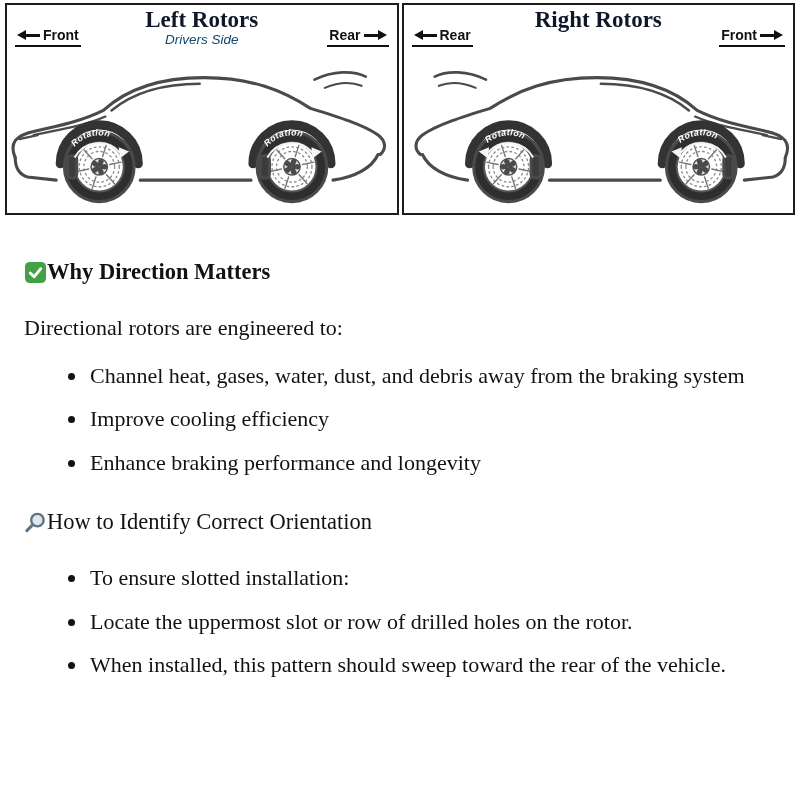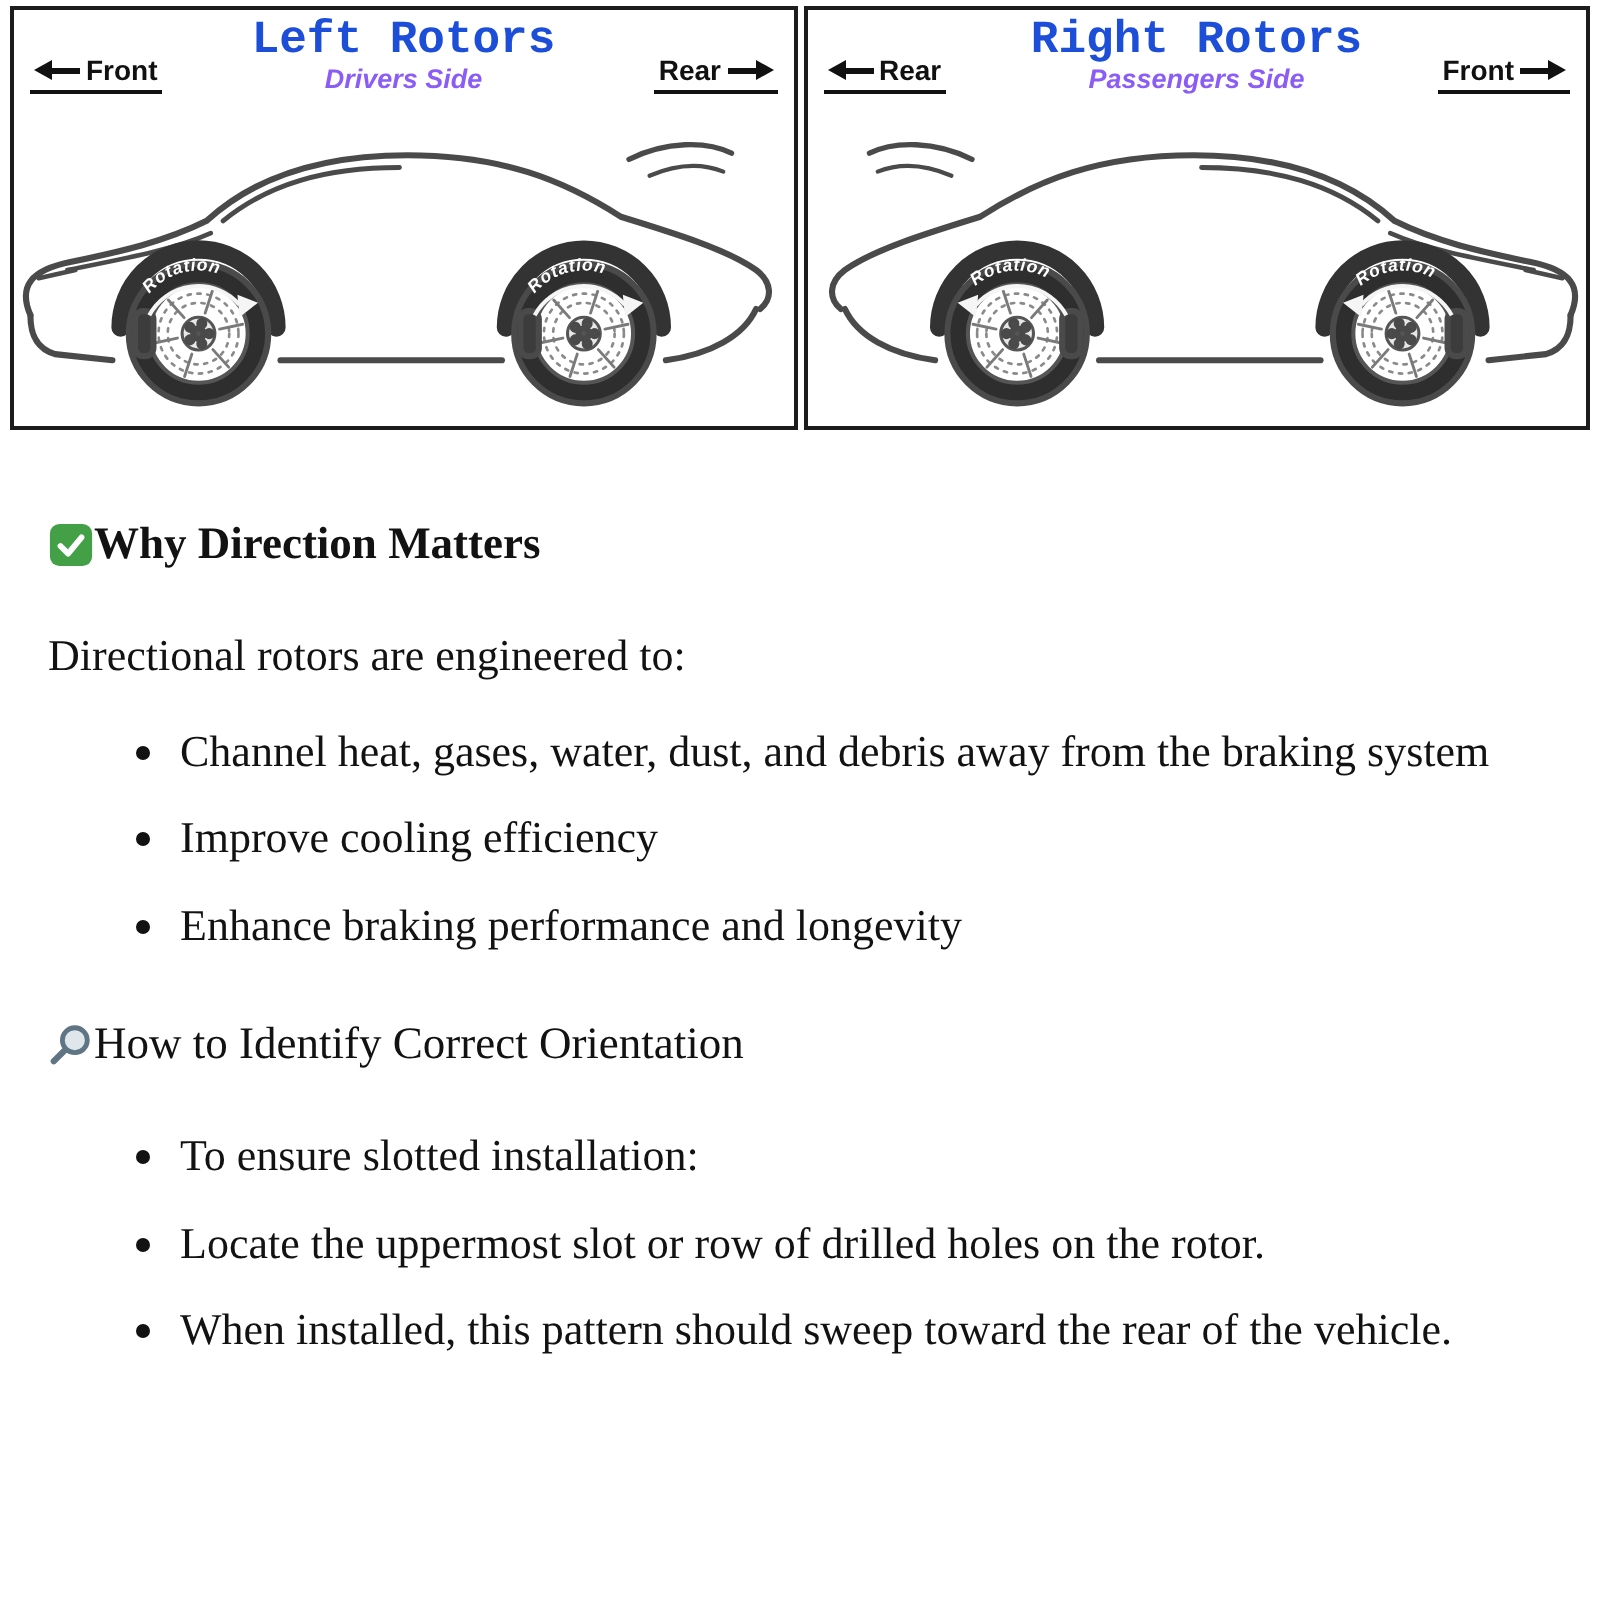--- a/index.html
+++ b/index.html
@@ -2,22 +2,22 @@
 <html><head>
 <meta charset="utf-8">
 <style>
   html,body { margin:0; padding:0; background:#ffffff; }
   body { width:800px; font-family:"Liberation Serif", serif; color:#121212; }
 
   
   .diagram { display:flex; gap:3px; padding:3px 5px 0 5px; }
   .panel { flex:1; position:relative; border:2px solid #1c1c1c; height:208px; background:#fff; overflow:hidden; }
   .panel-header { text-align:center; padding-top:3px; position:relative; z-index:2; }
-  .panel-title { font-family:Liberation Mono, monospace; font-weight:700; font-size:23px; line-height:1.05; color:#1d4ed8; }
-  .panel-subtitle { font-family:"Liberation Sans", sans-serif; font-weight:700; font-style:italic; font-size:13.5px; color:#8b5cf6; }
+  .panel-title { font-family:Liberation Serif, serif; font-weight:700; font-size:23px; line-height:1.05; color:#0f172a; }
+  .panel-subtitle { font-family:"Liberation Sans", sans-serif; font-weight:400; font-style:italic; font-size:13.5px; color:#0c4a6e; }
   .corner { position:absolute; top:22px; z-index:3; display:flex; align-items:center; gap:3px;
             font-family:"Liberation Sans", sans-serif; font-weight:700; font-size:14px; color:#111;
             border-bottom:2px solid #111; padding:0 2px 2px 2px; }
   .corner.left { left:8px; } .corner.right { right:8px; }
   .harrow { display:inline-flex; align-items:center; }
   .harrow .head-l { width:0; height:0; border-top:5px solid transparent; border-bottom:5px solid transparent; border-right:9px solid #111; }
   .harrow .head-r { width:0; height:0; border-top:5px solid transparent; border-bottom:5px solid transparent; border-left:9px solid #111; }
   .harrow .tail { width:14px; height:3px; background:#111; }
   .car-wrap { position:absolute; left:0; right:0; top:50px; bottom:0; }
   .car-wrap svg { width:100%; height:100%; display:block; }
@@ -131,21 +131,20 @@
     </div>
     <div class="corner right">
       <span>Front</span>
       <span class="harrow">
           <i class="tail"></i>
           <i class="head-r"></i>
         </span>
     </div>
     <div class="panel-header">
       <div class="panel-title">Right Rotors</div>
-      <div class="panel-subtitle">Passengers Side</div>
     </div>
     <div class="car-wrap">
       <svg viewBox="0 0 380 150" preserveAspectRatio="xMidYMid meet">
         <use href="#car-art" transform="translate(380 0) scale(-1 1)"></use>
         <g transform="translate(102 107)">
           <path id="rotpath-c" d="M -27 -15 A 31 31 0 0 1 27 -15" fill="none"></path>
           <path d="M -20 -14 A 27 27 0 0 1 24 -9" stroke="#f5f5f5" stroke-width="2" fill="none"></path>
           <path d="M -19 -19 l -10 4 l 9 7 z" fill="#f5f5f5"></path>
           <text class="rot-text"><textPath href="#rotpath-c" startOffset="16%">Rotation</textPath></text>
         </g>

